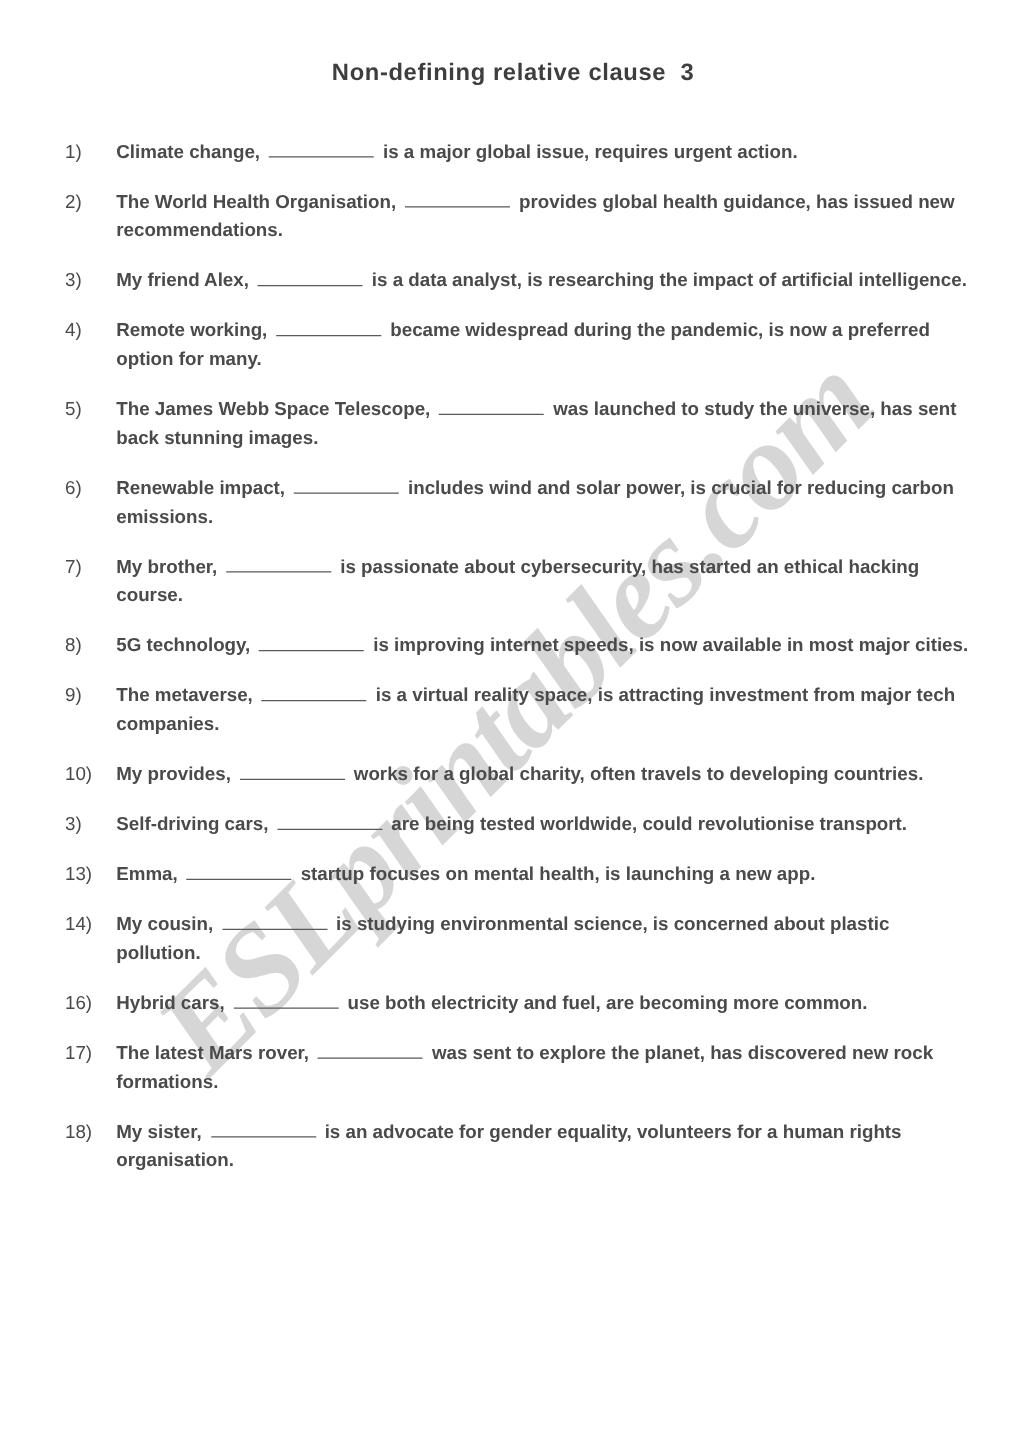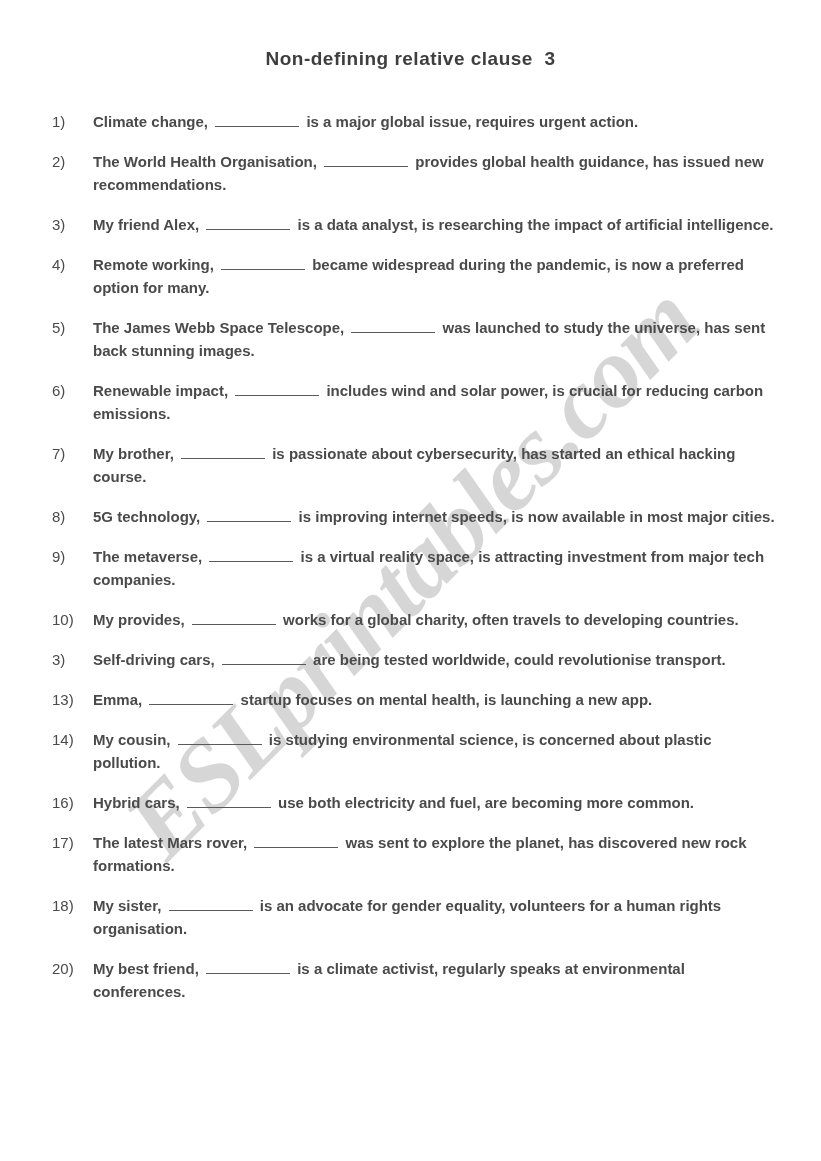--- a/index.html
+++ b/index.html
@@ -141,20 +141,16 @@
     <span class="text"><span>Hybrid cars,</span> <span class="blank"></span> <span>use both electricity and fuel, are becoming more common.</span></span>
   </div>
         <div class="item">
     <span class="num">17)</span>
     <span class="text"><span>The latest Mars rover,</span> <span class="blank"></span> <span>was sent to explore the planet, has discovered new rock formations.</span></span>
   </div>
         <div class="item">
     <span class="num">18)</span>
     <span class="text"><span>My sister,</span> <span class="blank"></span> <span>is an advocate for gender equality, volunteers for a human rights organisation.</span></span>
   </div>
-        <div class="item">
-    <span class="num">20)</span>
-    <span class="text"><span>My best friend,</span> <span class="blank"></span> <span>is a climate activist, regularly speaks at environmental conferences.</span></span>
-  </div>
       </div>
   </div>
 
 </div>
 
 </body></html>

